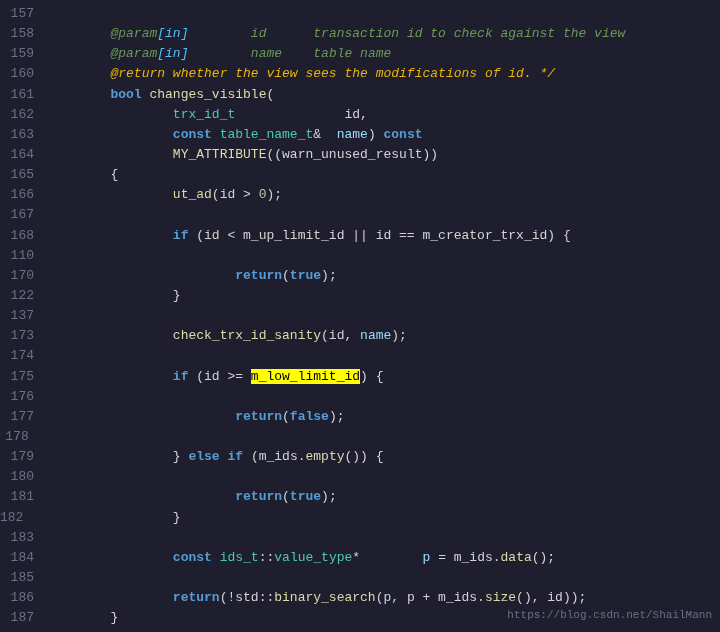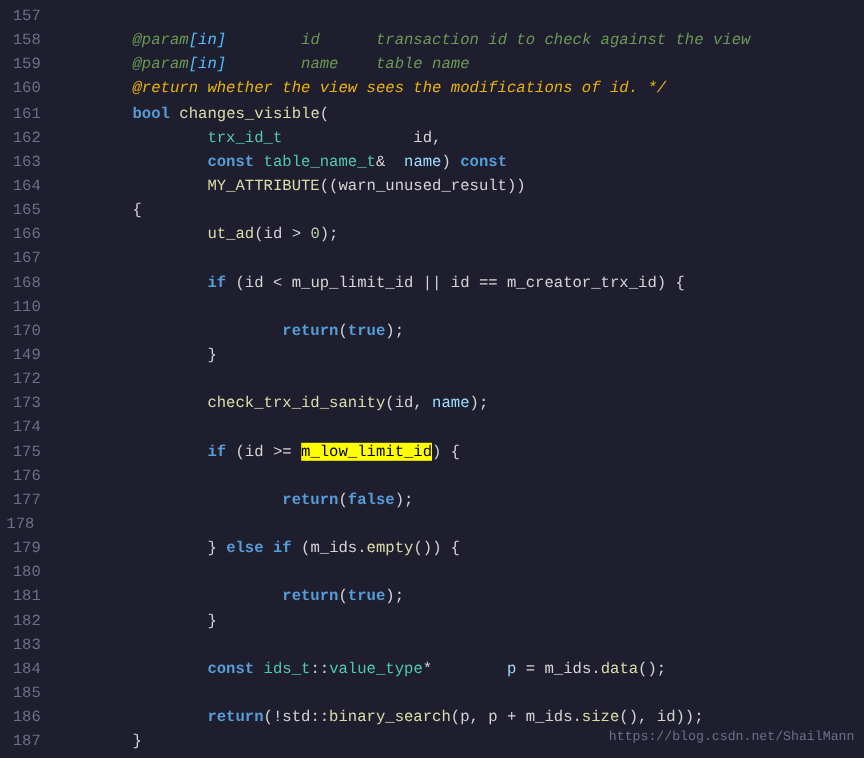--- a/index.html
+++ b/index.html
@@ -39,32 +39,32 @@
       <div style="display: flex; white-space: pre;"><span style="color: rgb(108, 112, 134); min-width: 48px; text-align: right; padding-right: 14px; user-select: none;">161</span><span style="flex: 1 1 0%;"><span style="color: rgb(212, 212, 212);">        </span><span style="color: rgb(86, 156, 214); font-weight: bold;">bool</span><span style="color: rgb(212, 212, 212);"> </span><span style="color: rgb(220, 220, 170);">changes_visible</span><span style="color: rgb(212, 212, 212);">(</span></span></div>
       <div style="display: flex; white-space: pre;"><span style="color: rgb(108, 112, 134); min-width: 48px; text-align: right; padding-right: 14px; user-select: none;">162</span><span style="flex: 1 1 0%;"><span style="color: rgb(212, 212, 212);">                </span><span style="color: rgb(78, 201, 176);">trx_id_t</span><span style="color: rgb(212, 212, 212);">              id,</span></span></div>
       <div style="display: flex; white-space: pre;"><span style="color: rgb(108, 112, 134); min-width: 48px; text-align: right; padding-right: 14px; user-select: none;">163</span><span style="flex: 1 1 0%;"><span style="color: rgb(212, 212, 212);">                </span><span style="color: rgb(86, 156, 214); font-weight: bold;">const</span><span style="color: rgb(212, 212, 212);"> </span><span style="color: rgb(78, 201, 176);">table_name_t</span><span style="color: rgb(212, 212, 212);">&amp;  </span><span style="color: rgb(156, 220, 254);">name</span><span style="color: rgb(212, 212, 212);">) </span><span style="color: rgb(86, 156, 214); font-weight: bold;">const</span></span></div>
       <div style="display: flex; white-space: pre;"><span style="color: rgb(108, 112, 134); min-width: 48px; text-align: right; padding-right: 14px; user-select: none;">164</span><span style="flex: 1 1 0%;"><span style="color: rgb(212, 212, 212);">                </span><span style="color: rgb(220, 220, 170);">MY_ATTRIBUTE</span><span style="color: rgb(212, 212, 212);">((warn_unused_result))</span></span></div>
       <div style="display: flex; white-space: pre;"><span style="color: rgb(108, 112, 134); min-width: 48px; text-align: right; padding-right: 14px; user-select: none;">165</span><span style="flex: 1 1 0%;"><span style="color: rgb(212, 212, 212);">        {</span></span></div>
       <div style="display: flex; white-space: pre;"><span style="color: rgb(108, 112, 134); min-width: 48px; text-align: right; padding-right: 14px; user-select: none;">166</span><span style="flex: 1 1 0%;"><span style="color: rgb(212, 212, 212);">                </span><span style="color: rgb(220, 220, 170);">ut_ad</span><span style="color: rgb(212, 212, 212);">(id &gt; </span><span style="color: rgb(181, 206, 168);">0</span><span style="color: rgb(212, 212, 212);">);</span></span></div>
       <div style="display: flex; white-space: pre;"><span style="color: rgb(108, 112, 134); min-width: 48px; text-align: right; padding-right: 14px; user-select: none;">167</span><span style="flex: 1 1 0%;"><span style="color: rgb(212, 212, 212);"></span></span></div>
       <div style="display: flex; white-space: pre;"><span style="color: rgb(108, 112, 134); min-width: 48px; text-align: right; padding-right: 14px; user-select: none;">168</span><span style="flex: 1 1 0%;"><span style="color: rgb(212, 212, 212);">                </span><span style="color: rgb(86, 156, 214); font-weight: bold;">if</span><span style="color: rgb(212, 212, 212);"> (id &lt; m_up_limit_id || id == m_creator_trx_id) {</span></span></div>
       <div style="display: flex; white-space: pre;"><span style="color: rgb(108, 112, 134); min-width: 48px; text-align: right; padding-right: 14px; user-select: none;">110</span><span style="flex: 1 1 0%;"><span style="color: rgb(212, 212, 212);"></span></span></div>
       <div style="display: flex; white-space: pre;"><span style="color: rgb(108, 112, 134); min-width: 48px; text-align: right; padding-right: 14px; user-select: none;">170</span><span style="flex: 1 1 0%;"><span style="color: rgb(212, 212, 212);">                        </span><span style="color: rgb(86, 156, 214); font-weight: bold;">return</span><span style="color: rgb(212, 212, 212);">(</span><span style="color: rgb(86, 156, 214); font-weight: bold;">true</span><span style="color: rgb(212, 212, 212);">);</span></span></div>
-      <div style="display: flex; white-space: pre;"><span style="color: rgb(108, 112, 134); min-width: 48px; text-align: right; padding-right: 14px; user-select: none;">149</span><span style="flex: 1 1 0%;"><span style="color: rgb(212, 212, 212);">                }</span></span></div>
-      <div style="display: flex; white-space: pre;"><span style="color: rgb(108, 112, 134); min-width: 48px; text-align: right; padding-right: 14px; user-select: none;">172</span><span style="flex: 1 1 0%;"><span style="color: rgb(212, 212, 212);"></span></span></div>
+      <div style="display: flex; white-space: pre;"><span style="color: rgb(108, 112, 134); min-width: 48px; text-align: right; padding-right: 14px; user-select: none;">122</span><span style="flex: 1 1 0%;"><span style="color: rgb(212, 212, 212);">                }</span></span></div>
+      <div style="display: flex; white-space: pre;"><span style="color: rgb(108, 112, 134); min-width: 48px; text-align: right; padding-right: 14px; user-select: none;">137</span><span style="flex: 1 1 0%;"><span style="color: rgb(212, 212, 212);"></span></span></div>
       <div style="display: flex; white-space: pre;"><span style="color: rgb(108, 112, 134); min-width: 48px; text-align: right; padding-right: 14px; user-select: none;">173</span><span style="flex: 1 1 0%;"><span style="color: rgb(212, 212, 212);">                </span><span style="color: rgb(220, 220, 170);">check_trx_id_sanity</span><span style="color: rgb(212, 212, 212);">(id, </span><span style="color: rgb(156, 220, 254);">name</span><span style="color: rgb(212, 212, 212);">);</span></span></div>
       <div style="display: flex; white-space: pre;"><span style="color: rgb(108, 112, 134); min-width: 48px; text-align: right; padding-right: 14px; user-select: none;">174</span><span style="flex: 1 1 0%;"><span style="color: rgb(212, 212, 212);"></span></span></div>
       <div style="display: flex; white-space: pre;"><span style="color: rgb(108, 112, 134); min-width: 48px; text-align: right; padding-right: 14px; user-select: none;">175</span><span style="flex: 1 1 0%;"><span style="color: rgb(212, 212, 212);">                </span><span style="color: rgb(86, 156, 214); font-weight: bold;">if</span><span style="color: rgb(212, 212, 212);"> (id &gt;= </span><span style="background-color: rgb(255, 255, 0); color: rgb(0, 0, 0);">m_low_limit_id</span><span style="color: rgb(212, 212, 212);">) {</span></span></div>
       <div style="display: flex; white-space: pre;"><span style="color: rgb(108, 112, 134); min-width: 48px; text-align: right; padding-right: 14px; user-select: none;">176</span><span style="flex: 1 1 0%;"><span style="color: rgb(212, 212, 212);"></span></span></div>
       <div style="display: flex; white-space: pre;"><span style="color: rgb(108, 112, 134); min-width: 48px; text-align: right; padding-right: 14px; user-select: none;">177</span><span style="flex: 1 1 0%;"><span style="color: rgb(212, 212, 212);">                        </span><span style="color: rgb(86, 156, 214); font-weight: bold;">return</span><span style="color: rgb(212, 212, 212);">(</span><span style="color: rgb(86, 156, 214); font-weight: bold;">false</span><span style="color: rgb(212, 212, 212);">);</span></span></div>
       <div style="display: flex; white-space: pre;"><span style="color: rgb(108, 112, 134); min-width: 48px; text-align: center; padding-right: 14px; user-select: none;">178</span><span style="flex: 1 1 0%;"><span style="color: rgb(212, 212, 212);"></span></span></div>
       <div style="display: flex; white-space: pre;"><span style="color: rgb(108, 112, 134); min-width: 48px; text-align: right; padding-right: 14px; user-select: none;">179</span><span style="flex: 1 1 0%;"><span style="color: rgb(212, 212, 212);">                } </span><span style="color: rgb(86, 156, 214); font-weight: bold;">else</span><span style="color: rgb(212, 212, 212);"> </span><span style="color: rgb(86, 156, 214); font-weight: bold;">if</span><span style="color: rgb(212, 212, 212);"> (m_ids.</span><span style="color: rgb(220, 220, 170);">empty</span><span style="color: rgb(212, 212, 212);">()) {</span></span></div>
       <div style="display: flex; white-space: pre;"><span style="color: rgb(108, 112, 134); min-width: 48px; text-align: right; padding-right: 14px; user-select: none;">180</span><span style="flex: 1 1 0%;"><span style="color: rgb(212, 212, 212);"></span></span></div>
       <div style="display: flex; white-space: pre;"><span style="color: rgb(108, 112, 134); min-width: 48px; text-align: right; padding-right: 14px; user-select: none;">181</span><span style="flex: 1 1 0%;"><span style="color: rgb(212, 212, 212);">                        </span><span style="color: rgb(86, 156, 214); font-weight: bold;">return</span><span style="color: rgb(212, 212, 212);">(</span><span style="color: rgb(86, 156, 214); font-weight: bold;">true</span><span style="color: rgb(212, 212, 212);">);</span></span></div>
-      <div style="display: flex; white-space: pre;"><span style="color: rgb(108, 112, 134); min-width: 48px; text-align: right; padding-right: 14px; user-select: none;">182</span><span style="flex: 1 1 0%;"><span style="color: rgb(212, 212, 212);">                }</span></span></div>
+      <div style="display: flex; white-space: pre;"><span style="color: rgb(108, 112, 134); min-width: 48px; padding-right: 14px; user-select: none;">182</span><span style="flex: 1 1 0%;"><span style="color: rgb(212, 212, 212);">                }</span></span></div>
       <div style="display: flex; white-space: pre;"><span style="color: rgb(108, 112, 134); min-width: 48px; text-align: right; padding-right: 14px; user-select: none;">183</span><span style="flex: 1 1 0%;"><span style="color: rgb(212, 212, 212);"></span></span></div>
       <div style="display: flex; white-space: pre;"><span style="color: rgb(108, 112, 134); min-width: 48px; text-align: right; padding-right: 14px; user-select: none;">184</span><span style="flex: 1 1 0%;"><span style="color: rgb(212, 212, 212);">                </span><span style="color: rgb(86, 156, 214); font-weight: bold;">const</span><span style="color: rgb(212, 212, 212);"> </span><span style="color: rgb(78, 201, 176);">ids_t</span><span style="color: rgb(212, 212, 212);">::</span><span style="color: rgb(78, 201, 176);">value_type</span><span style="color: rgb(212, 212, 212);">*        </span><span style="color: rgb(156, 220, 254);">p</span><span style="color: rgb(212, 212, 212);"> = m_ids.</span><span style="color: rgb(220, 220, 170);">data</span><span style="color: rgb(212, 212, 212);">();</span></span></div>
       <div style="display: flex; white-space: pre;"><span style="color: rgb(108, 112, 134); min-width: 48px; text-align: right; padding-right: 14px; user-select: none;">185</span><span style="flex: 1 1 0%;"><span style="color: rgb(212, 212, 212);"></span></span></div>
       <div style="display: flex; white-space: pre;"><span style="color: rgb(108, 112, 134); min-width: 48px; text-align: right; padding-right: 14px; user-select: none;">186</span><span style="flex: 1 1 0%;"><span style="color: rgb(212, 212, 212);">                </span><span style="color: rgb(86, 156, 214); font-weight: bold;">return</span><span style="color: rgb(212, 212, 212);">(!std::</span><span style="color: rgb(220, 220, 170);">binary_search</span><span style="color: rgb(212, 212, 212);">(p, p + m_ids.</span><span style="color: rgb(220, 220, 170);">size</span><span style="color: rgb(212, 212, 212);">(), id));</span></span></div>
       <div style="display: flex; white-space: pre;"><span style="color: rgb(108, 112, 134); min-width: 48px; text-align: right; padding-right: 14px; user-select: none;">187</span><span style="flex: 1 1 0%;"><span style="color: rgb(212, 212, 212);">        }</span></span></div>
     </div>
 </div>
 
 <div class="url-overlay">https://blog.csdn.net/ShailMann</div>
 

